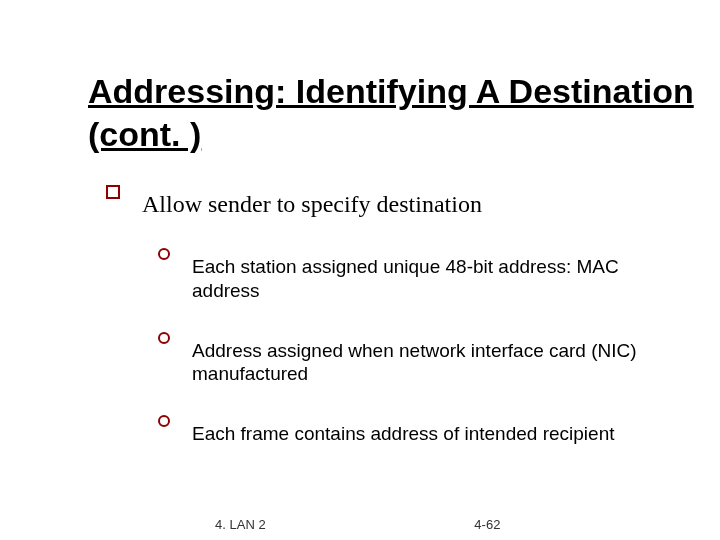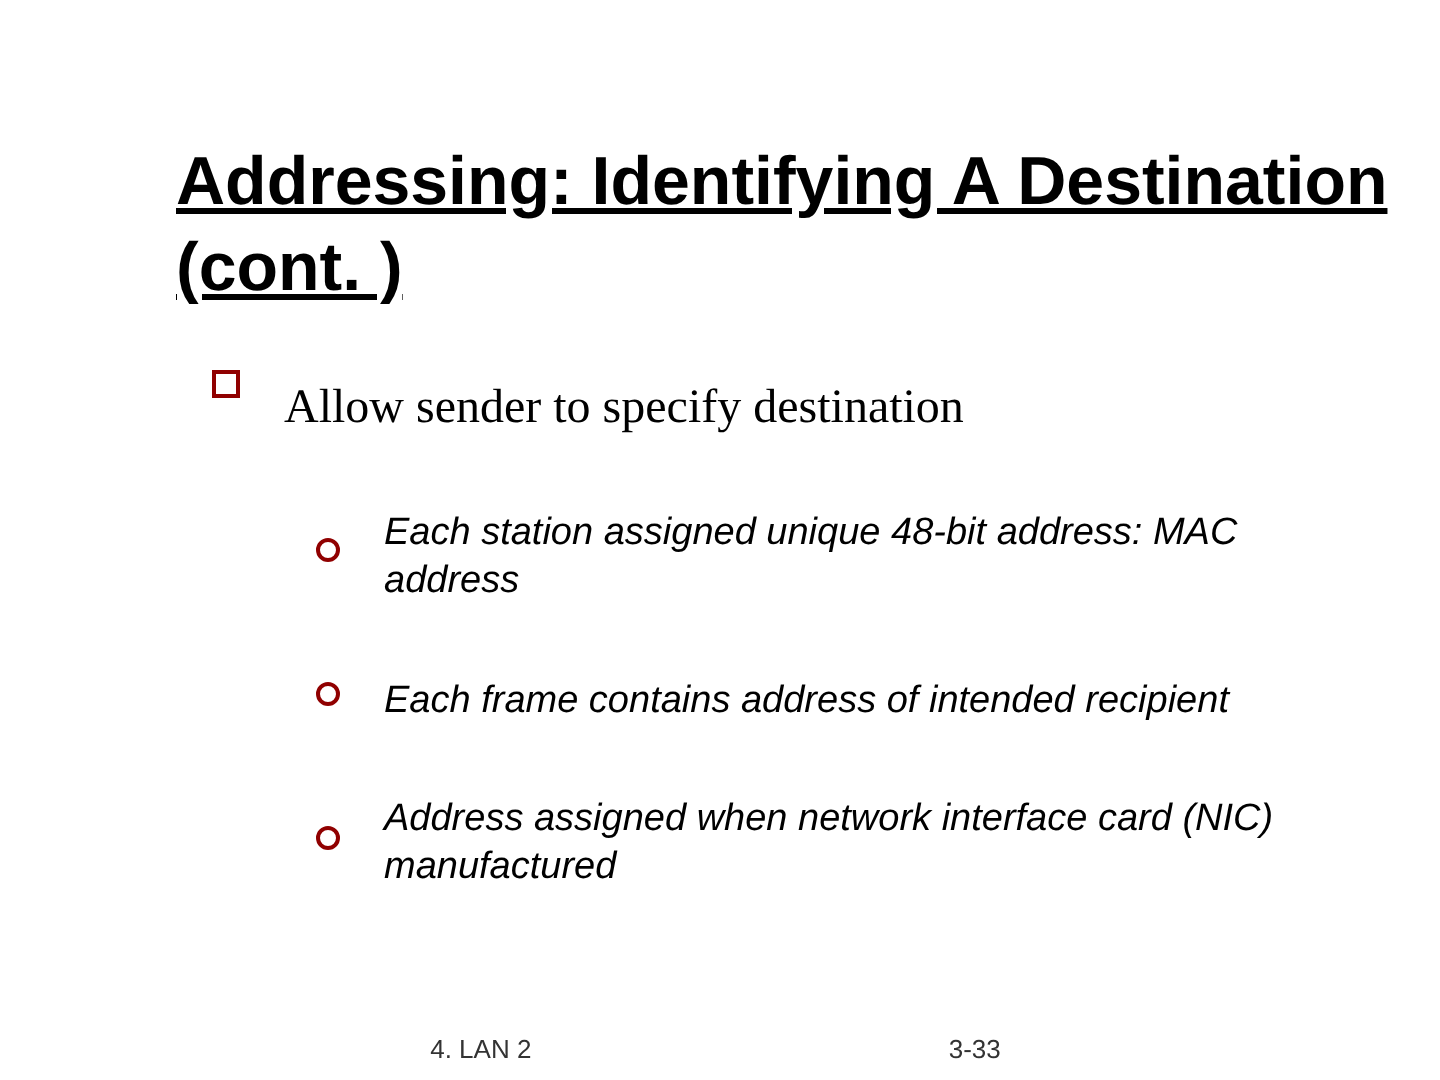--- a/index.html
+++ b/index.html
@@ -4,21 +4,21 @@
 <style>
   * { margin: 12px; padding: 0; box-sizing: border-box; }
   html, body { width: 720px; height: 540px; background: #fff; font-family: "Comic Sans MS", "Comic Sans", cursive, sans-serif; color: #000; }
   .slide { width: 720px; height: 540px; position: relative; padding: 22px 40px 30px 40px; }
   .title { font-size: 34px; font-weight: bold; text-decoration: underline; line-height: 1.25; margin-bottom: 22px; }
   .lvl1 { margin-left: 6px; margin-bottom: 6px; }
   .lvl1-row { display: flex; align-items: flex-start; font-family: Liberation Serif, serif; }
   .sq { width: 14px; height: 14px; border: 2px solid #900000; margin-top: 8px; margin-right: 10px; flex: 0 0 auto; }
   .lvl1-text { font-size: 24px; line-height: 1.25; }
   .lvl2 { margin-left: 52px; margin-top: 4px; max-width: 540px; }
-  .lvl2-row { display: flex; align-items: center; margin-bottom: 2px; font-style: italic; }
+  .lvl2-row { display: flex; align-items: flex-start; margin-bottom: 2px; }
   .circ { width: 12px; height: 12px; border: 2px solid #900000; border-radius: 50%; margin-top: 5px; margin-right: 10px; flex: 0 0 auto; }
   .lvl2-text { font-size: 19px; line-height: 1.25; }
   .footer { position: absolute; bottom: 20px; left: 0; width: 720px; display: flex; font-family: Arial, Helvetica, sans-serif; font-size: 13px; color: #333; }
   .footer .fc { text-align: center; padding-left: 44px; }
   .footer .fc1 { width: 44%; }
   .footer .fc2 { width: 38%; }
   .footer .fc3 { width: 18%; text-align: right; padding-right: 30px; }
 </style>
 </head>
 <body>
@@ -33,27 +33,27 @@
       <span class="lvl1-text">Allow sender to specify destination</span>
     </div>
 
     <div class="lvl2">
       <div class="lvl2-row">
         <span class="circ"></span>
         <span class="lvl2-text">Each station assigned unique 48-bit address: MAC address</span>
       </div>
       <div class="lvl2-row">
         <span class="circ"></span>
-        <span class="lvl2-text">Each frame contains address of intended recipient</span>
+        <span class="lvl2-text">Address assigned when network interface card (NIC) manufactured</span>
       </div>
       <div class="lvl2-row">
         <span class="circ"></span>
-        <span class="lvl2-text">Address assigned when network interface card (NIC) manufactured</span>
+        <span class="lvl2-text">Each frame contains address of intended recipient</span>
       </div>
     </div>
   </div>
 
   <div class="footer">
     <div class="fc fc1">4. LAN 2</div>
-    <div class="fc fc3">3-33</div>
+    <div class="fc fc3">4-62</div>
   </div>
 
 </div>
 
 </body></html>

